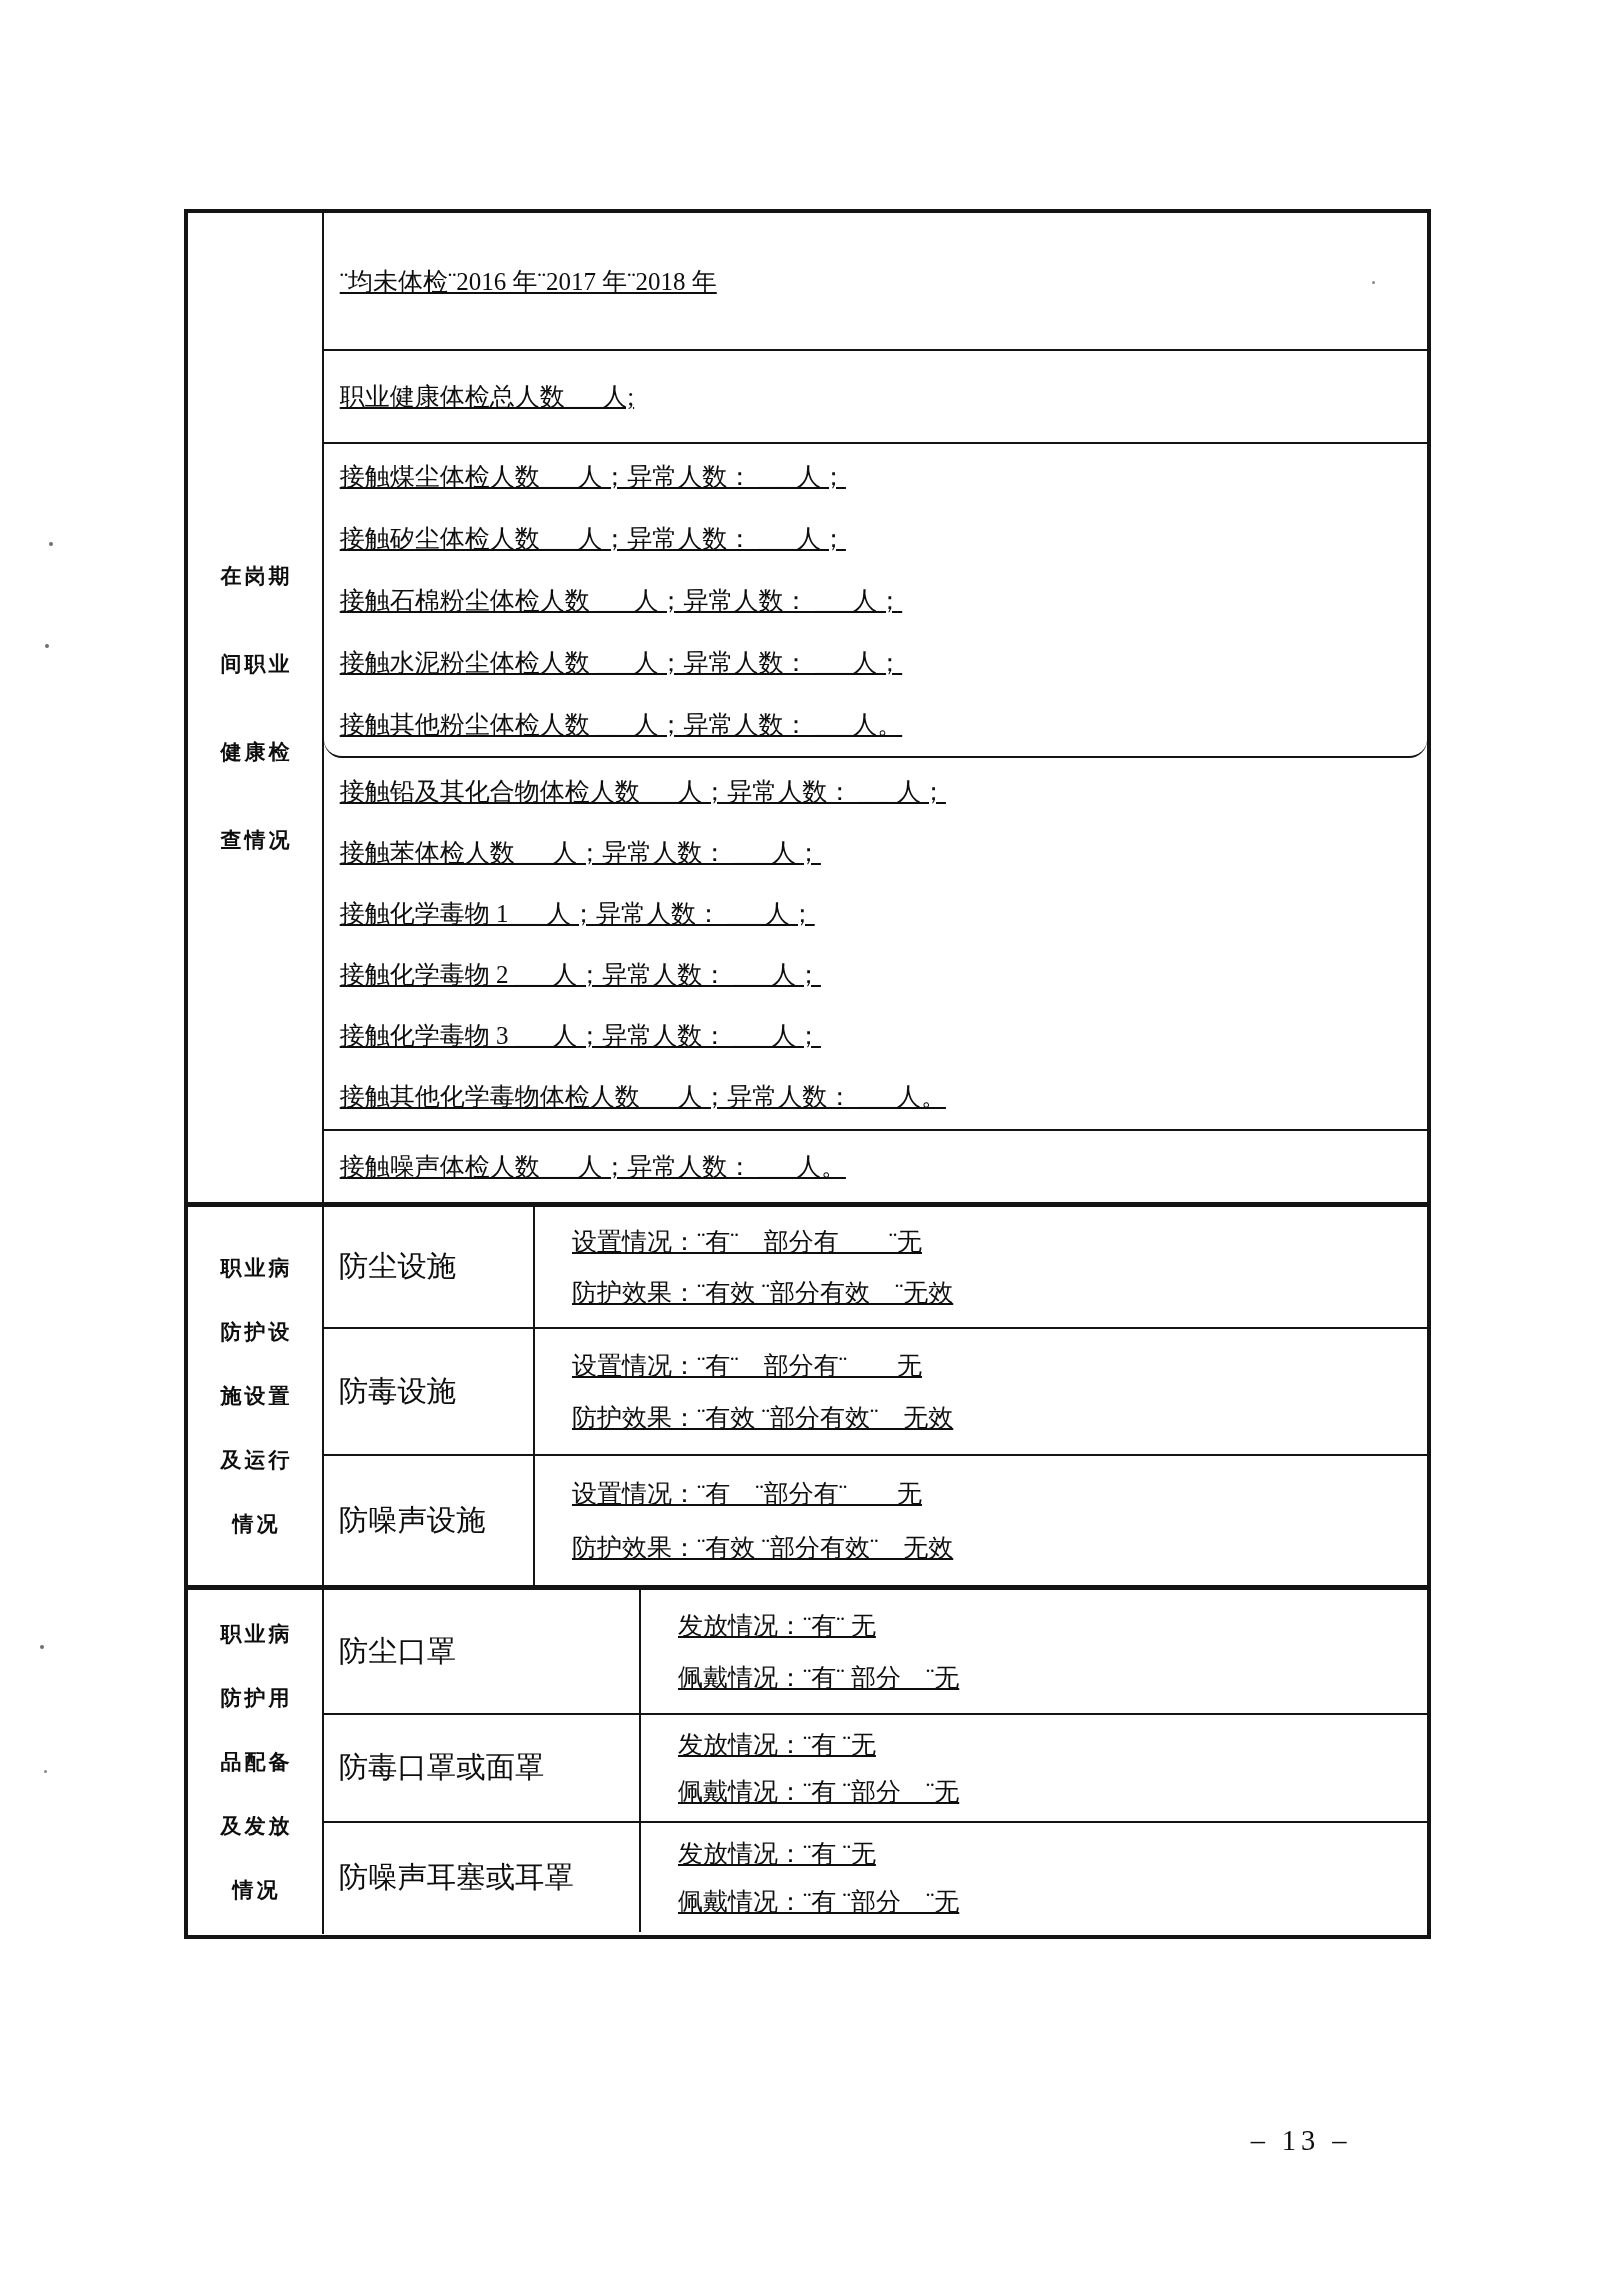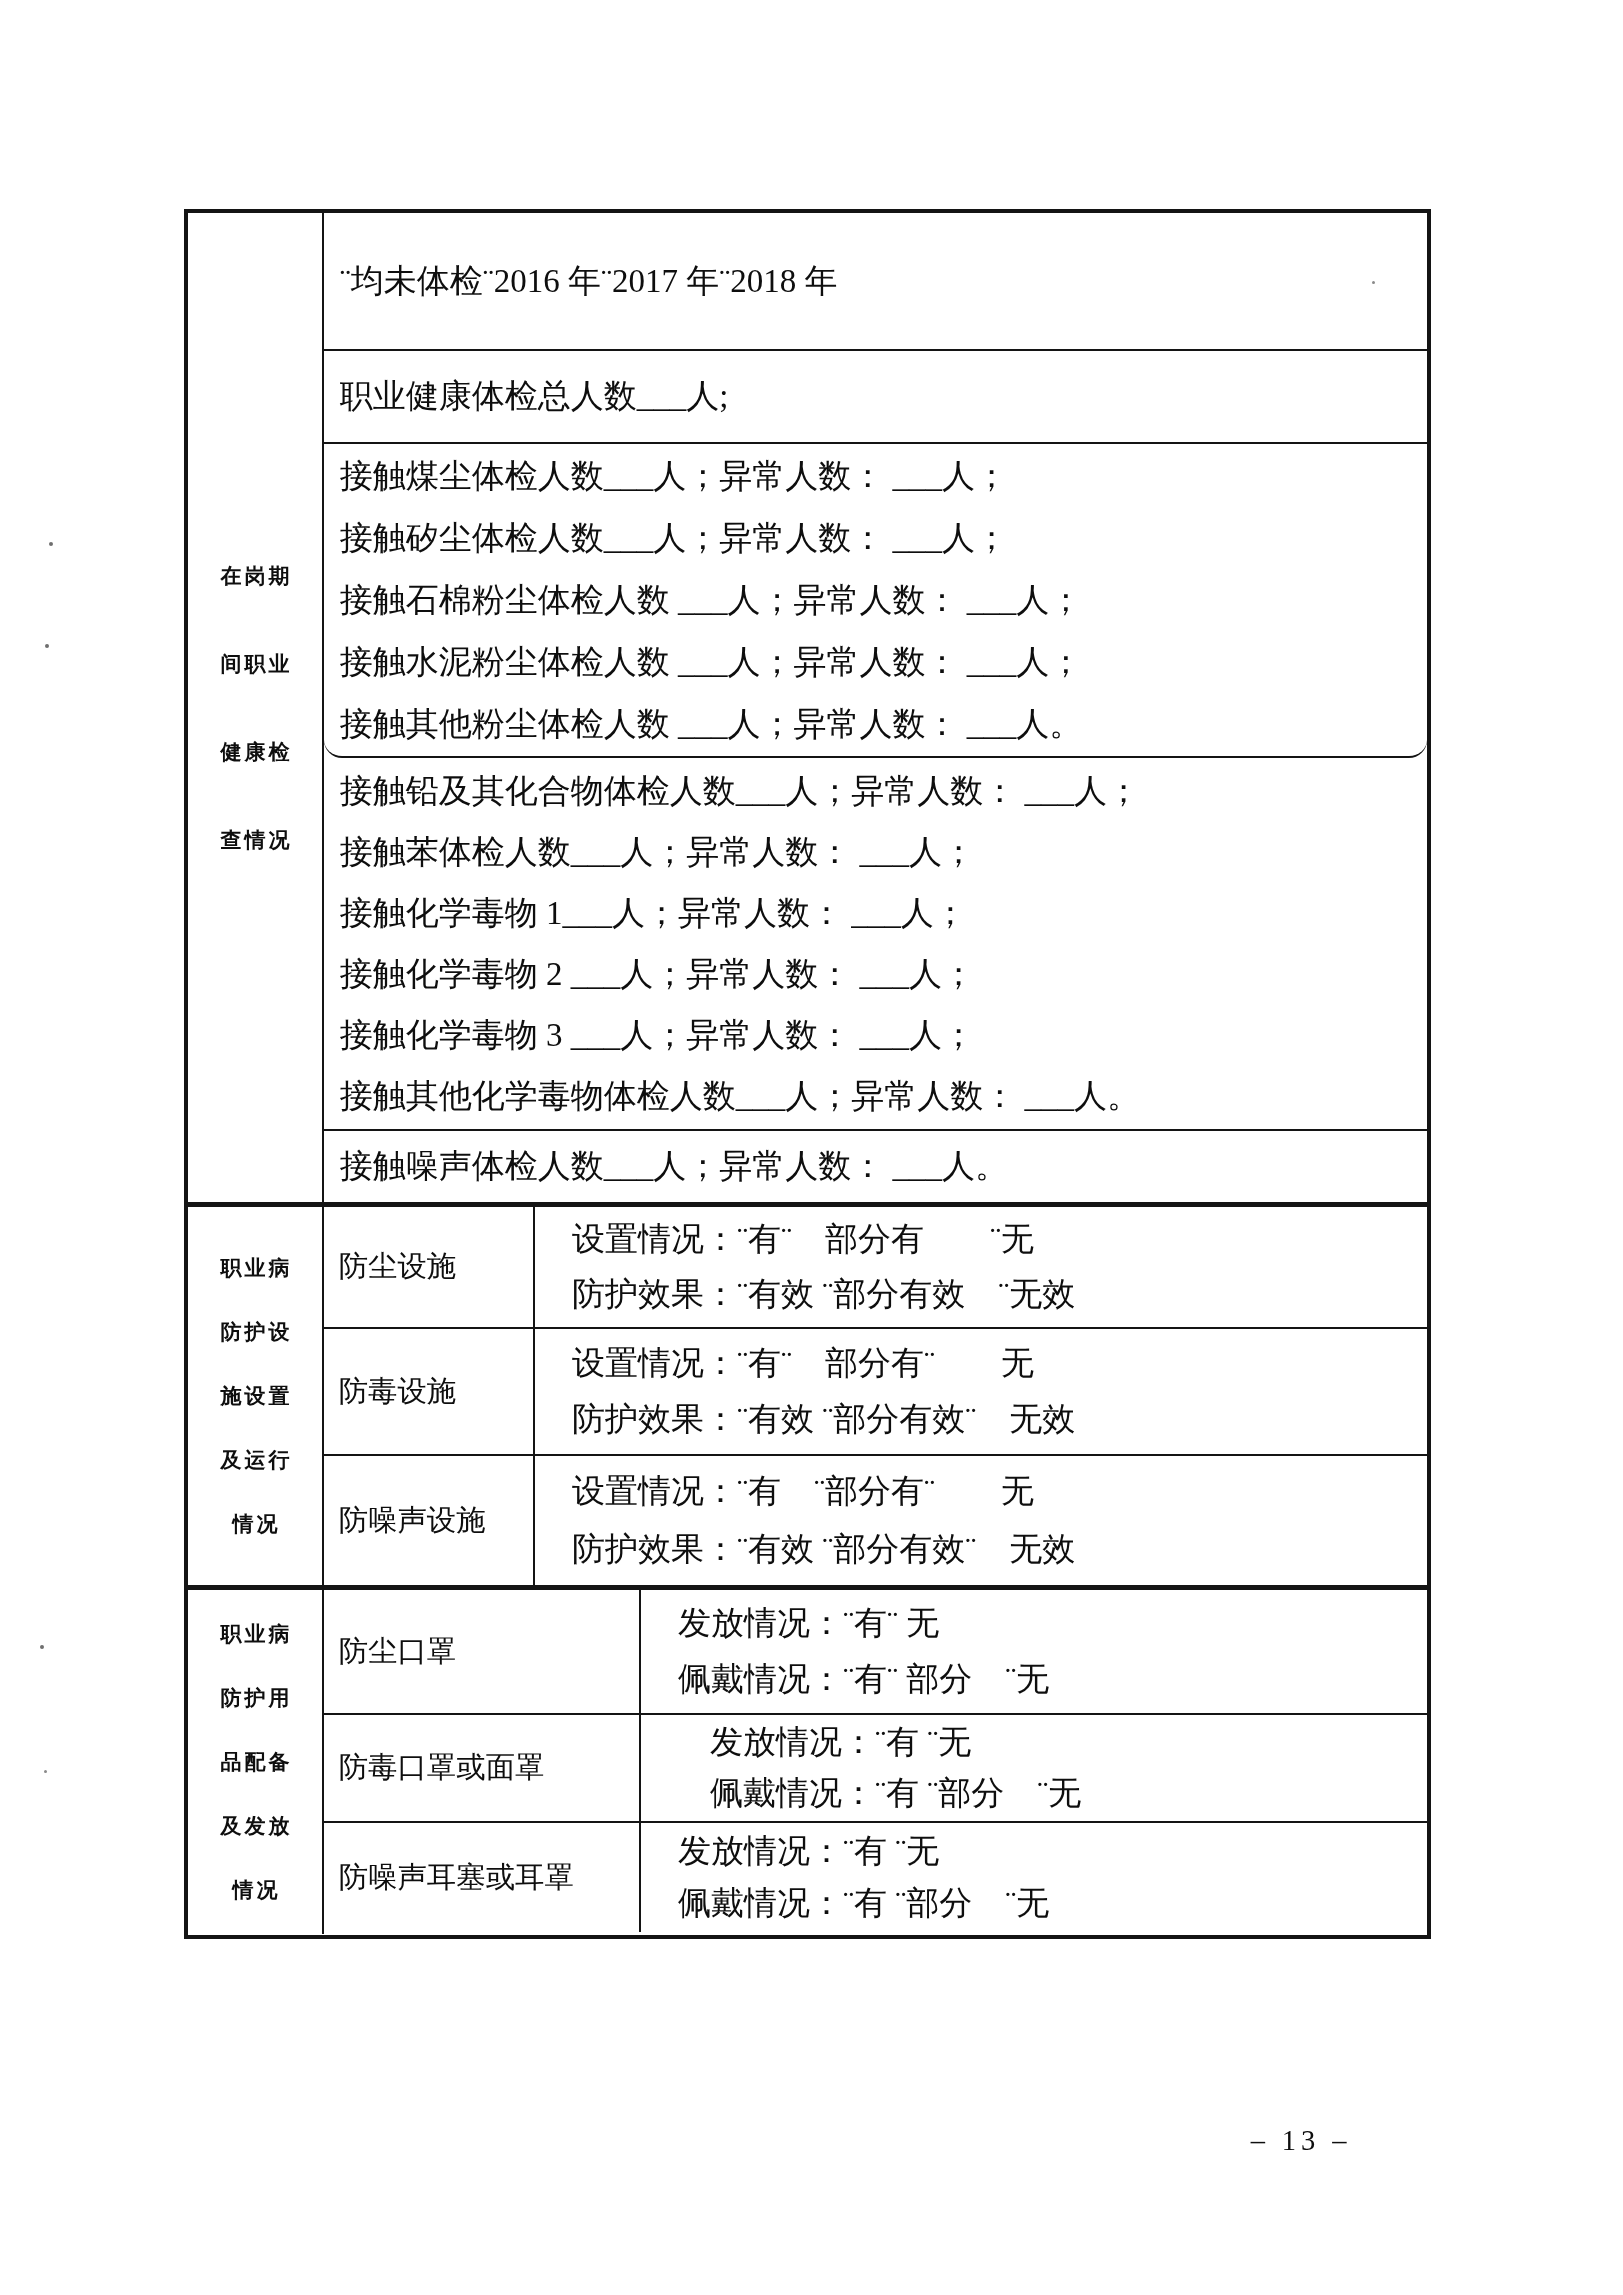--- a/index.html
+++ b/index.html
@@ -23,33 +23,33 @@
 
   
   .content-col{flex:1;display:flex;flex-direction:column;}
   .row{box-sizing:border-box;}
   .row.divided{border-bottom:2.9px solid #141414;}
   .rowA{height:138px;display:flex;align-items:center;}
   .rowB{height:93px;display:flex;align-items:center;}
   .rowC{height:314px;display:flex;flex-direction:column;justify-content:center;border-radius:18px;}
   .rowD{height:373px;display:flex;flex-direction:column;justify-content:center;}
   .rowE{height:71px;display:flex;align-items:center;}
-  .t-line{font-size:33px;padding-left:15.7px;white-space:nowrap;}
+  .t-line{font-size:25px;padding-left:15.7px;white-space:nowrap;text-decoration:underline;}
   .rowC .t-line{height:62px;display:flex;align-items:center;}
   .rowD .t-line{height:61px;display:flex;align-items:center;}
 
   
   .rows-col{flex:1;display:flex;flex-direction:column;border-radius:15px;}
   .srow{display:flex;box-sizing:border-box;}
   .srow.divided{border-bottom:2.9px solid #141414;}
   .sec2 .srow:nth-child(1){height:122px;}
   .sec2 .srow:nth-child(2){height:127px;}
   .sec2 .srow:nth-child(3){height:129px;}
   .sec3 .srow:nth-child(1){height:125px;}
-  .sec3 .srow:nth-child(2){height:108px;gap:32px;}
+  .sec3 .srow:nth-child(2){height:108px;}
   .sec3 .srow:nth-child(3){height:109px;}
   .item-col{box-sizing:border-box;border-right:2.9px solid #141414;display:flex;align-items:center;}
   .sec2 .item-col{width:211px;}
   .sec3 .item-col{width:317px;}
   .item-label{font-size:29.4px;padding-left:14.7px;white-space:nowrap;}
   .detail-col{flex:1;display:flex;flex-direction:column;justify-content:space-evenly;}
   .detail-col .t-line{padding-left:37px;}
 
   
   .page-number{position:absolute;left:1237px;top:2125px;width:128px;text-align:center;

